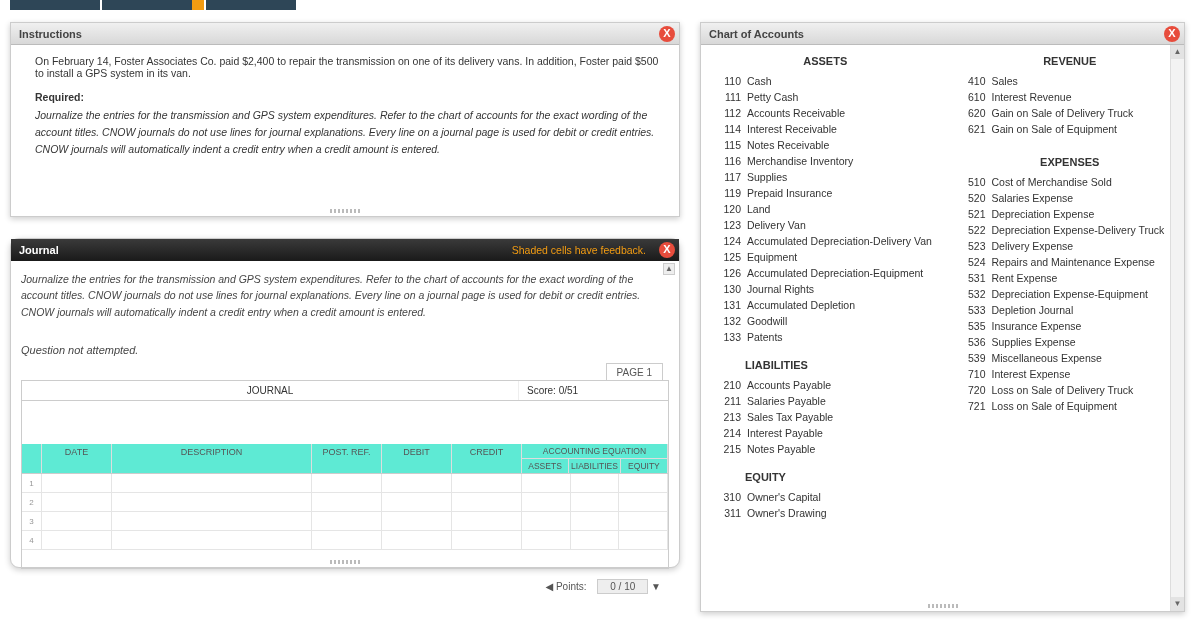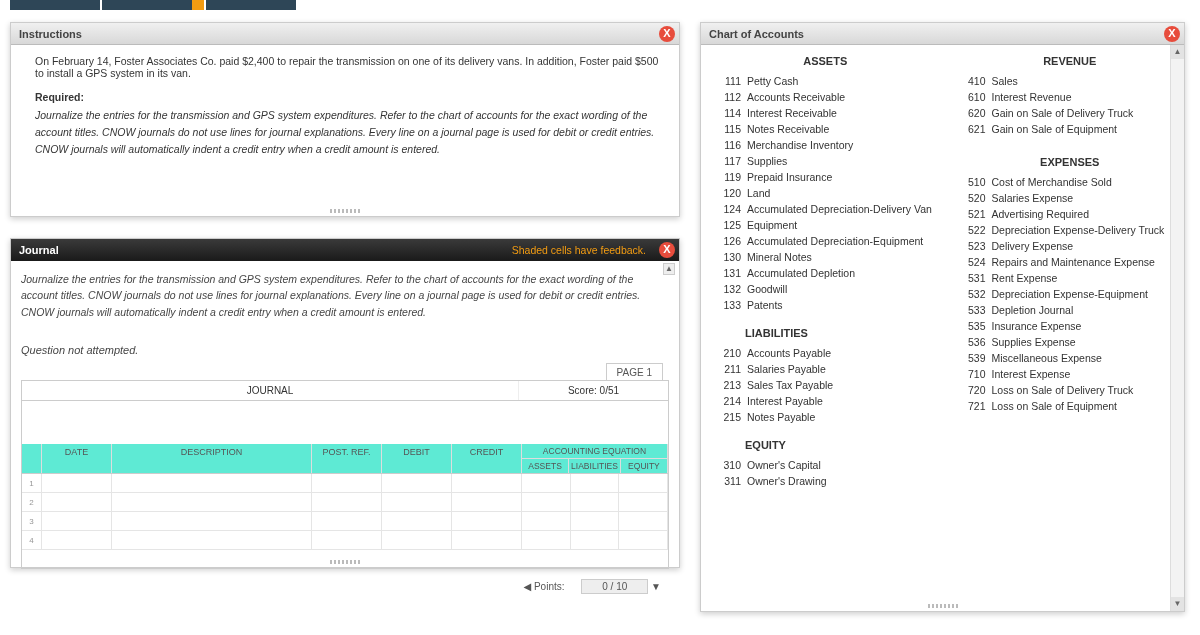--- a/index.html
+++ b/index.html
@@ -10,47 +10,47 @@
   .panel { position: absolute; border: 1px solid #ccc; background: #fff; box-shadow: 0 2px 6px rgba(0,0,0,.2); }
   .panel-header { background: linear-gradient(#f0f0f0,#d8d8d8); border-bottom: 1px solid #bbb; padding: 4px 8px; font-weight: bold; color: #444; position: relative; height: 22px; line-height:14px;}
   .close-btn { position: absolute; right: 4px; top: 3px; width: 16px; height: 16px; background: #e74c3c; color: #fff; border-radius: 50%; text-align: center; line-height: 15px; font-size: 11px; cursor: pointer; }
   
   #instructions-panel { left: 10px; top: 22px; width: 670px; height: 195px; }
   #instructions-body { padding: 10px 10px 6px 24px; font-size: 10.5px; color:#353535; }
   #instructions-body .req { margin-top: 12px; font-weight: bold; }
   #instructions-body .req-text { font-style: italic; margin-top:4px; line-height:1.6; }
   .drag-handle { position:absolute; bottom:3px; left:50%; transform:translateX(-50%); width:30px; height:4px; background:repeating-linear-gradient(90deg,#bbb 0 2px,transparent 2px 4px); }
   
-  #journal-panel { left: 10px; top: 238px; width: 670px; height: 330px; }
+  #journal-panel { left: 10px; top: 238px; width: 670px; height: 330px; border-radius: 9px; }
   .journal-head { background: linear-gradient(#3a3a3a,#1a1a1a); color: #fff; padding: 4px 8px; font-weight: bold; position: relative; height:22px; line-height:14px;}
   .journal-head .feedback { position:absolute; right:33px; top:4px; color:#f39c12; font-weight:normal; font-size:10.5px;}
   #journal-body { padding: 10px; font-size: 10.5px; font-style: italic; color:#464646; line-height:1.55; }
   #q-not { font-style: italic; margin: 14px 10px 6px 10px; color:#464646;}
   .page-tab { float:right; margin-right:16px; border:1px solid #ccc; border-bottom:none; padding:3px 10px; font-size:10px; color:#555; background:#fff; position:relative; top:1px;}
   .journal-table-wrap { clear:both; margin:0 10px 4px 10px; border:1px solid #ccc;}
   .jt-title-row { display:flex; border-bottom:1px solid #ccc; background:#fff;}
   .jt-title { flex:1; text-align:center; padding:4px; font-size:10px; }
-  .jt-score { width:150px; text-align:center; padding:4px 8px; font-size:10px; border-left:1px solid #eee;}
+  .jt-score { width:150px; text-align:left; padding:4px 8px; font-size:10px; border-left:1px solid #eee;}
   .jt-head-row { display:flex; border-bottom:1px solid #ccc; background:#5eead4; font-size:9px; color:#555;margin-top:43px;}
   .jt-head-row > div { border-right:1px solid #ddd; padding:3px 2px; text-align:center;}
   .col-num{width:20px;} .col-date{width:70px;} .col-desc{width:200px;} .col-post{width:70px;} .col-debit{width:70px;} .col-credit{width:70px;} .col-ae{flex:1; padding:0!important;}
   .ae-top{border-bottom:1px solid #ddd; padding:2px; font-size:8.5px;}
   .ae-bot{display:flex;}
   .ae-bot>div{flex:1; border-right:1px solid #ddd; padding:2px; font-size:8.5px;}
   .ae-bot>div:last-child{border-right:none;}
   .jt-row { display:flex; border-bottom:1px solid #e5e5e5; height:19px;}
   .jt-row > div { border-right:1px solid #e5e5e5;}
   .jt-row .col-num{ font-size:8px; color:#979797; text-align:center; line-height:19px;}
   .jt-row .cell{ height:100%;}
   .jt-row .col-ae{display:flex;}
   .jt-row .col-ae>div{flex:1; border-right:1px solid #e5e5e5;}
   .jt-row .col-ae>div:last-child{border-right:none;}
   .blank-row{height:18px;}
   .points-bar { text-align:right; padding:6px 18px; font-size:10px; color:#555;}
-  .points-bar .pv{ display:inline-block; background:#eee; border:1px solid #ccc; padding:1px 20px; margin-left:14px;}
+  .points-bar .pv{ display:inline-block; background:#eee; border:1px solid #ccc; padding:1px 12px; margin-left:8px;}
   .scroll-arrow{position:absolute; right:4px; width:12px; height:12px; background:#eee; border:1px solid #ccc; font-size:8px; text-align:center; line-height:10px; color:#666;}
   
   #coa-panel { left: 700px; top: 22px; width: 485px; height: 590px; }
   #coa-body { padding: 8px 4px 8px 14px; overflow:hidden; height:calc(100% - 22px); position:relative;}
   .coa-cols { display:flex; gap: 24px; }
   .coa-col { flex:1; }
   .coa-h { font-weight: bold; text-align:center; margin:2px 0 6px 0; font-size:11px;}
   .coa-item { display:flex; gap:6px; padding:2px 0; font-size:10.5px; color:#333;}
   .coa-item .num{ width:26px; text-align:right;}
   .coa-section-h { font-weight:bold; margin:14px 0 6px 30px; font-size:11px;}
@@ -181,20 +181,24 @@
   <div class="panel-header">
     <span>Chart of Accounts</span>
     <span class="close-btn">X</span>
   </div>
   <div id="coa-body">
     <div class="coa-cols">
       <div class="coa-col">
         <div class="coa-h">ASSETS</div>
         <div id="coa-assets">
             <div class="coa-item">
+              <span class="num">110</span>
+              <span>Cash</span>
+            </div>
+            <div class="coa-item">
               <span class="num">111</span>
               <span>Petty Cash</span>
             </div>
             <div class="coa-item">
               <span class="num">112</span>
               <span>Accounts Receivable</span>
             </div>
             <div class="coa-item">
               <span class="num">114</span>
               <span>Interest Receivable</span>
@@ -213,34 +217,38 @@
             </div>
             <div class="coa-item">
               <span class="num">119</span>
               <span>Prepaid Insurance</span>
             </div>
             <div class="coa-item">
               <span class="num">120</span>
               <span>Land</span>
             </div>
             <div class="coa-item">
+              <span class="num">123</span>
+              <span>Delivery Van</span>
+            </div>
+            <div class="coa-item">
               <span class="num">124</span>
               <span>Accumulated Depreciation-Delivery Van</span>
             </div>
             <div class="coa-item">
               <span class="num">125</span>
               <span>Equipment</span>
             </div>
             <div class="coa-item">
               <span class="num">126</span>
               <span>Accumulated Depreciation-Equipment</span>
             </div>
             <div class="coa-item">
               <span class="num">130</span>
-              <span>Mineral Notes</span>
+              <span>Journal Rights</span>
             </div>
             <div class="coa-item">
               <span class="num">131</span>
               <span>Accumulated Depletion</span>
             </div>
             <div class="coa-item">
               <span class="num">132</span>
               <span>Goodwill</span>
             </div>
             <div class="coa-item">
@@ -308,21 +316,21 @@
             <div class="coa-item">
               <span class="num">510</span>
               <span>Cost of Merchandise Sold</span>
             </div>
             <div class="coa-item">
               <span class="num">520</span>
               <span>Salaries Expense</span>
             </div>
             <div class="coa-item">
               <span class="num">521</span>
-              <span>Advertising Required</span>
+              <span>Depreciation Expense</span>
             </div>
             <div class="coa-item">
               <span class="num">522</span>
               <span>Depreciation Expense-Delivery Truck</span>
             </div>
             <div class="coa-item">
               <span class="num">523</span>
               <span>Delivery Expense</span>
             </div>
             <div class="coa-item">

